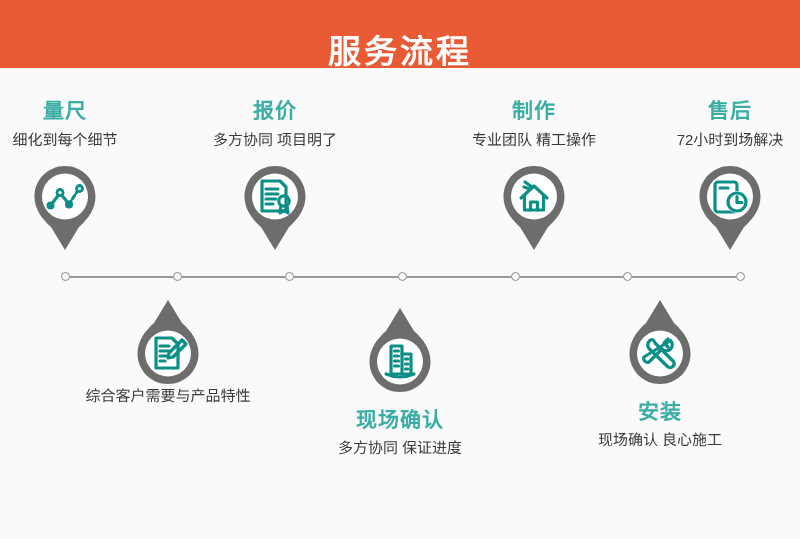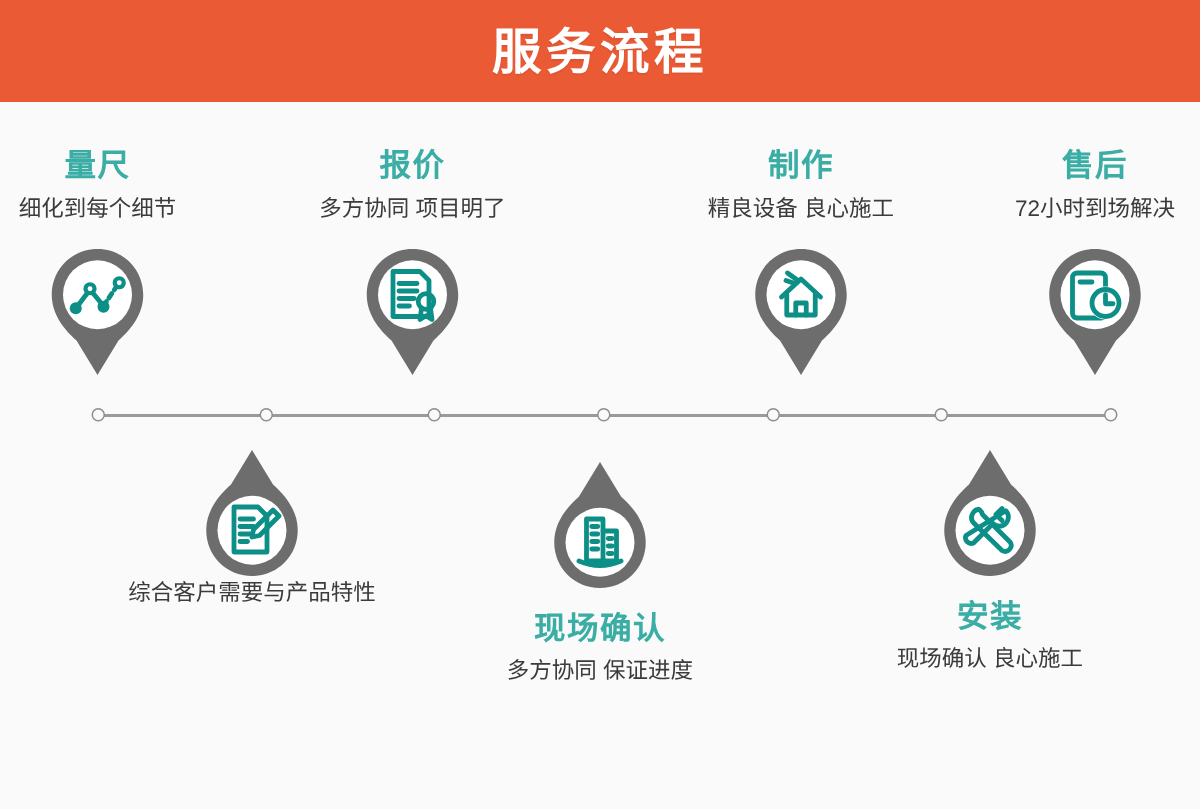--- a/index.html
+++ b/index.html
@@ -15,21 +15,21 @@
     position:relative;
     width:800px;height:539px;
     background:#fafafa;
   }
 
   
   .header-band{
     position:absolute;left:0;top:0;
     width:800px;height:68px;
     background:#ea5a34;
-    display:flex;align-items:center;justify-content:center;
+    display:flex;align-items:flex-end;justify-content:center;
   }
   .header-title{
     color:#ffffff;
     font-size:33px;
     font-weight:bold;
     letter-spacing:3px;
     line-height:1;
     text-shadow:0 1px 1px rgba(0,0,0,.06);
     user-select:none;
   }
@@ -155,21 +155,21 @@
           <line class="icon-stroke" x1="27" y1="42" x2="34" y2="42" stroke-width="2.4"></line>
           <circle class="icon-stroke" cx="45" cy="39" r="5.2" stroke-width="2.6"></circle>
           <path class="icon-stroke" d="M42 43.5 L41 51 L45 48.5 L49 51 L48 43.5" stroke-width="2.4"></path>
         </g>
       </svg>
     </div>
   </div>
 
   <div class="step top" style="left:534px;top:100px">
     <div class="step-title">制作</div>
-    <div class="step-sub">精良设备 良心施工</div>
+    <div class="step-sub">专业团队 精工操作</div>
     <div class="pin">
       <svg width="72" height="92" viewBox="0 0 72 92">
         <path d="M36 4 C19 4 5.5 17.5 5.5 34.5 C5.5 47 13 57 22 65 L36 88 L50 65 C59 57 66.5 47 66.5 34.5 C66.5 17.5 53 4 36 4 Z" fill="#6d6d6d"></path>
         <circle cx="36" cy="34.5" r="23" fill="#ffffff"></circle>
         <g>
           <path class="icon-stroke" d="M23 36 L36 24 L49 36" stroke-width="3"></path>
           <path class="icon-stroke" d="M26.5 34 v14 h19 v-14" stroke-width="3"></path>
           <path class="icon-stroke" d="M32.5 48 v-8 h7 v8" stroke-width="2.6"></path>
           <line class="icon-stroke" x1="27" y1="20" x2="34" y2="25" stroke-width="2.6"></line>
           <line class="icon-stroke" x1="26" y1="25" x2="32" y2="27" stroke-width="2.6"></line>

